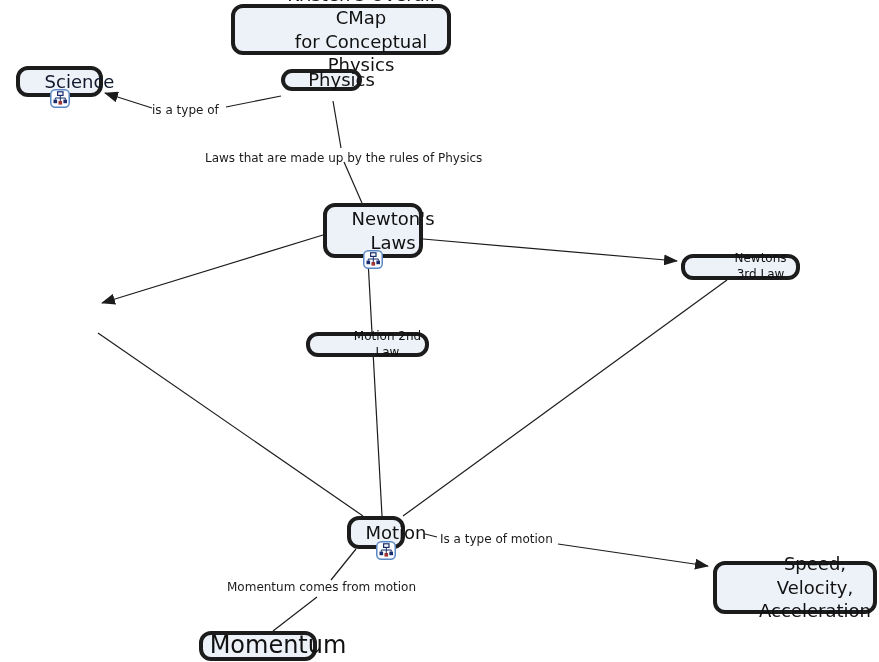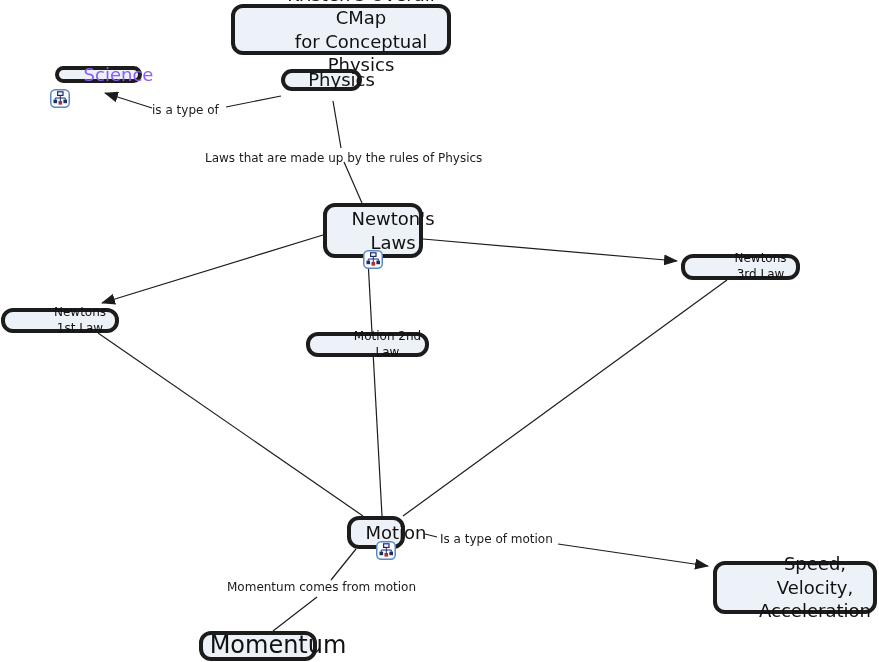--- a/index.html
+++ b/index.html
@@ -67,21 +67,21 @@
       <line x1="368" y1="260" x2="382" y2="516" stroke="#1c1c1c" stroke-width="1.2"></line>
       <line x1="98" y1="333" x2="363" y2="516" stroke="#1c1c1c" stroke-width="1.2"></line>
       <line x1="727" y1="280" x2="403" y2="516" stroke="#1c1c1c" stroke-width="1.2"></line>
       <line x1="425" y1="534" x2="437" y2="537" stroke="#1c1c1c" stroke-width="1.2"></line>
       <line x1="558" y1="544" x2="708" y2="566" stroke="#1c1c1c" stroke-width="1.2" marker-end="url(#arrowhead)"></line>
       <line x1="356" y1="549" x2="331" y2="580" stroke="#1c1c1c" stroke-width="1.2"></line>
       <line x1="317" y1="597" x2="273" y2="631" stroke="#1c1c1c" stroke-width="1.2"></line>
     </svg>
     <div class="cmap-node" style="left: 231px; top: 4px; width: 220px; height: 51px; font-size: 18px; background: rgb(237, 242, 248); border-color: rgb(28, 28, 28); color: rgb(17, 17, 17);">Kristen's Overall CMap
 for Conceptual Physics</div>
-    <div class="cmap-node" style="left: 16px; top: 66px; width: 87px; height: 17px; font-size: 18px; background: rgb(237, 242, 248); border-color: rgb(28, 28, 28); color: #8b5cf6; margin-left: 39px;">Science</div>
+    <div class="cmap-node" style="left: 16px; top: 66px; width: 87px; height: 31px; font-size: 18px; background: rgb(237, 242, 248); border-color: rgb(28, 28, 28); color: #0f172a;">Science</div>
     <div class="submap-icon" style="left: 49.5px; top: 89px;">
       <svg width="20" height="19" viewBox="0 0 20 19">
         <rect x="0.75" y="0.75" width="18.5" height="17.5" rx="4.5" fill="#fcfdff" stroke="#5b87c5" stroke-width="1.5"></rect>
         <rect x="7.6" y="2.8" width="5.4" height="3.6" fill="none" stroke="#1b2d6b" stroke-width="1.2"></rect>
         <path d="M10.3 6.4 V9 M5.3 9 H15.3 M5.3 9 V10.6 M15.3 9 V10.6 M10.3 9 V12" stroke="#1b2d6b" stroke-width="1" fill="none"></path>
         <rect x="3.5" y="10.6" width="3.6" height="3.6" fill="#1b2d6b"></rect>
         <rect x="13.4" y="10.6" width="3.6" height="3.6" fill="#1b2d6b"></rect>
         <rect x="8.5" y="12" width="3.6" height="3.6" fill="#a03333"></rect>
       </svg>
     </div>
@@ -92,21 +92,20 @@
       <svg width="20" height="19" viewBox="0 0 20 19">
         <rect x="0.75" y="0.75" width="18.5" height="17.5" rx="4.5" fill="#fcfdff" stroke="#5b87c5" stroke-width="1.5"></rect>
         <rect x="7.6" y="2.8" width="5.4" height="3.6" fill="none" stroke="#1b2d6b" stroke-width="1.2"></rect>
         <path d="M10.3 6.4 V9 M5.3 9 H15.3 M5.3 9 V10.6 M15.3 9 V10.6 M10.3 9 V12" stroke="#1b2d6b" stroke-width="1" fill="none"></path>
         <rect x="3.5" y="10.6" width="3.6" height="3.6" fill="#1b2d6b"></rect>
         <rect x="13.4" y="10.6" width="3.6" height="3.6" fill="#1b2d6b"></rect>
         <rect x="8.5" y="12" width="3.6" height="3.6" fill="#a03333"></rect>
       </svg>
     </div>
     <div class="cmap-node" style="left: 681px; top: 254px; width: 119px; height: 26px; font-size: 12px; background: rgb(237, 242, 248); border-color: rgb(28, 28, 28); color: rgb(17, 17, 17);">Newtons 3rd Law</div>
-    <div class="cmap-node" style="left: 1px; top: 308px; width: 118px; height: 25px; font-size: 12px; background: rgb(237, 242, 248); border-color: rgb(28, 28, 28); color: rgb(17, 17, 17);">Newtons 1st Law</div>
     <div class="cmap-node" style="left: 306px; top: 332px; width: 123px; height: 25px; font-size: 12px; background: rgb(237, 242, 248); border-color: rgb(28, 28, 28); color: rgb(17, 17, 17);">Motion 2nd Law</div>
     <div class="cmap-node" style="left: 347px; top: 516px; width: 58px; height: 33px; font-size: 18px; background: rgb(237, 242, 248); border-color: rgb(28, 28, 28); color: rgb(17, 17, 17);">Motion</div>
     <div class="submap-icon" style="left: 376px; top: 541px;">
       <svg width="20" height="19" viewBox="0 0 20 19">
         <rect x="0.75" y="0.75" width="18.5" height="17.5" rx="4.5" fill="#fcfdff" stroke="#5b87c5" stroke-width="1.5"></rect>
         <rect x="7.6" y="2.8" width="5.4" height="3.6" fill="none" stroke="#1b2d6b" stroke-width="1.2"></rect>
         <path d="M10.3 6.4 V9 M5.3 9 H15.3 M5.3 9 V10.6 M15.3 9 V10.6 M10.3 9 V12" stroke="#1b2d6b" stroke-width="1" fill="none"></path>
         <rect x="3.5" y="10.6" width="3.6" height="3.6" fill="#1b2d6b"></rect>
         <rect x="13.4" y="10.6" width="3.6" height="3.6" fill="#1b2d6b"></rect>
         <rect x="8.5" y="12" width="3.6" height="3.6" fill="#a03333"></rect>

